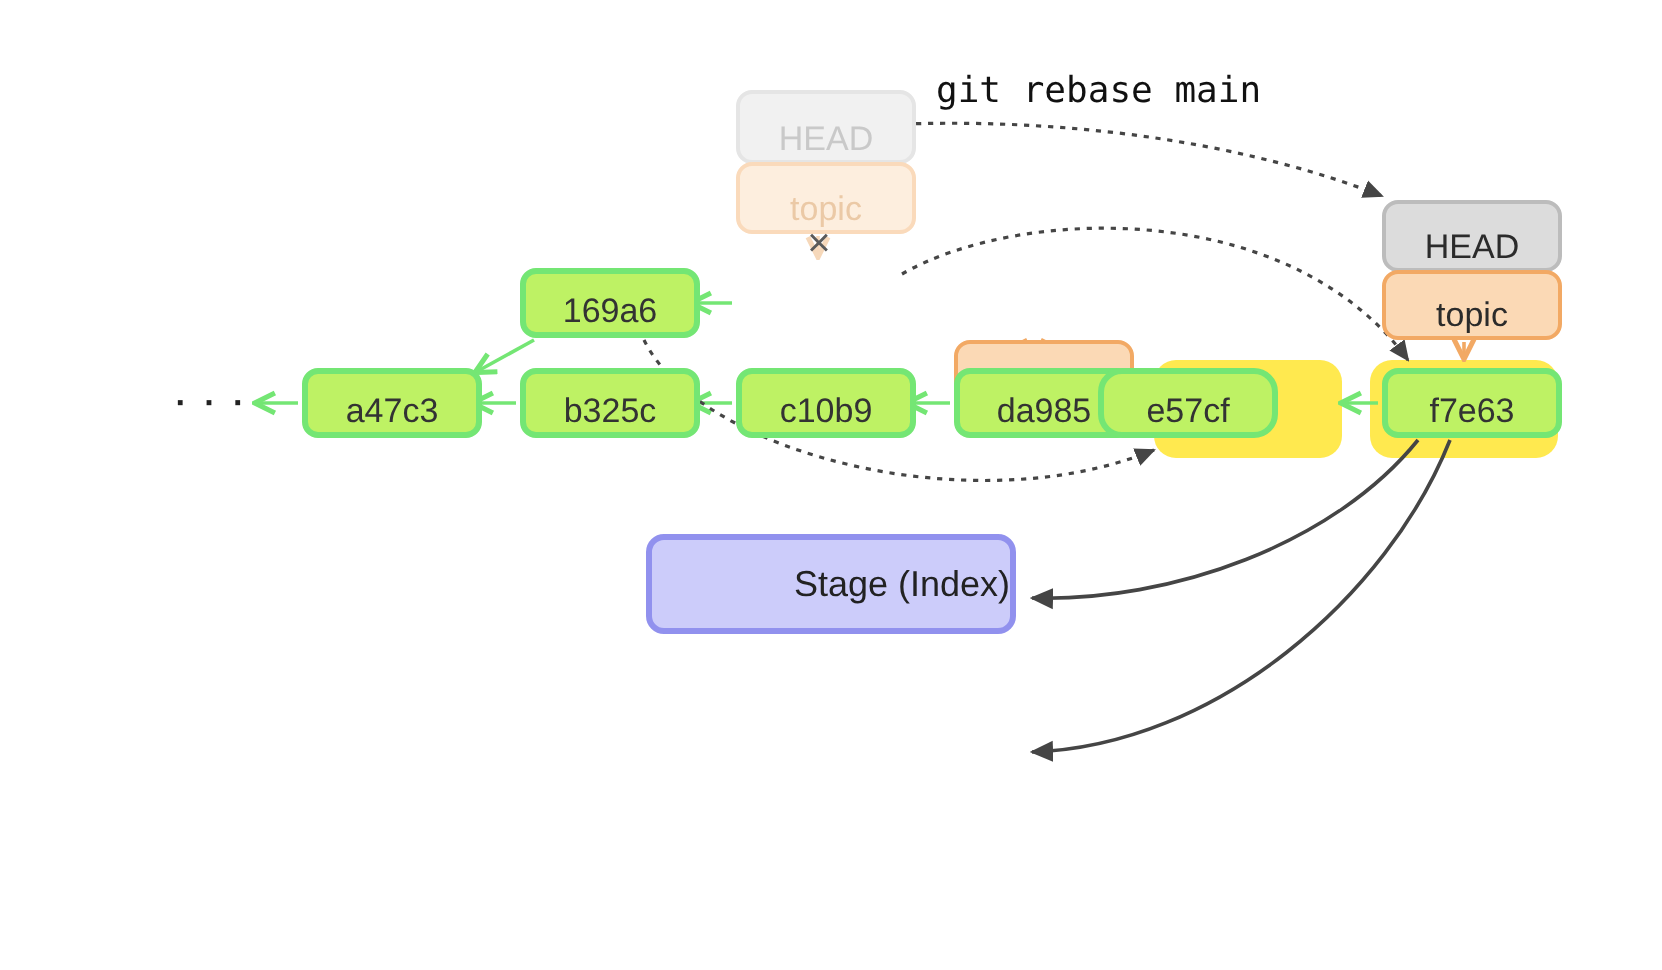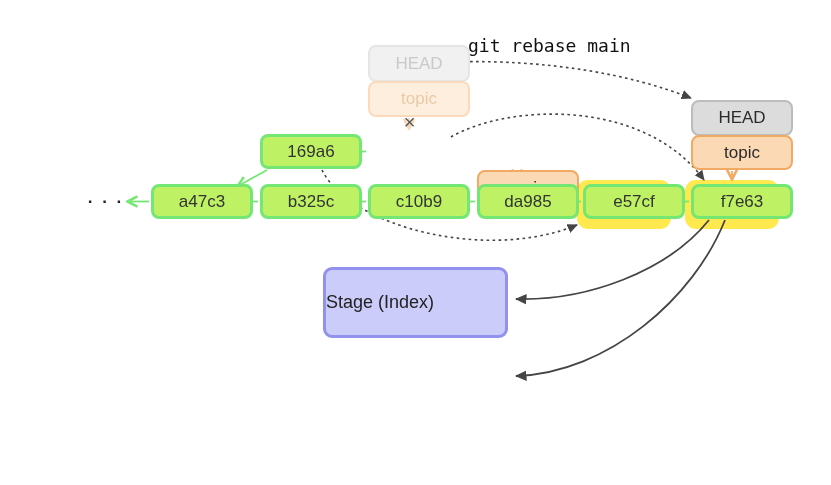--- a/index.html
+++ b/index.html
@@ -11,35 +11,35 @@
     overflow:hidden;
   }
   .arrow-layer{position:absolute;left:0;top:0;z-index:2;}
   .glow{
     position:absolute;z-index:1;
     width:94px;height:49px;
     background:#ffe94f;border-radius:11px;
   }
   .node{
     position:absolute;z-index:3;
-    width:102px;height:35px;
+    width:90px;height:35px;
     border-radius:8px;
-    display:flex;align-items:center;justify-content:center;
+    display:flex;align-items:flex-end;justify-content:center;
     font-size:17px;color:#333;
     box-sizing:border-box;
   }
   .green{background:#bef264;border:3px solid #74e674;}
   .orange{background:#fbd9b5;border:2.5px solid #f2a964;color:#2b2b2b;}
   .gray{background:#dcdcdc;border:2.5px solid #bcbcbc;color:#2b2b2b;}
   .faded-gray{background:#f1f1f1;border:2.5px solid #e5e5e5;color:#c9c9c9;}
   .faded-orange{background:#fdeede;border:2.5px solid #fadabb;color:#ebc9a6;}
   .bigbox{
     position:absolute;z-index:3;
-    width:185px;height:71px;border-radius:9px;
-    display:flex;align-items:center;justify-content:flex-start;
+    width:185px;height:50px;border-radius:9px;
+    display:flex;align-items:center;justify-content:flex-end;
     font-size:18px;color:#222;box-sizing:border-box;
   }
   .stage{background:#ccccfa;border:3px solid #9191ee;}
   .working{background:#ffd0d0;border:3px solid #f09090;}
   .cmd-label{
     position:absolute;z-index:4;
     left:468px;top:35px;
     font-family:"DejaVu Sans Mono","Liberation Mono",monospace;
     font-size:18px;color:#111;white-space:pre;
   }
@@ -140,21 +140,21 @@
   </div>
   <div class="node green" style="left:260px;top:184px;">
     <span>b325c</span>
   </div>
   <div class="node green" style="left:368px;top:184px;">
     <span>c10b9</span>
   </div>
   <div class="node green" style="left:477px;top:184px;">
     <span>da985</span>
   </div>
-  <div class="node green" style="left:583px;top:184px;">
+  <div class="node green" style="left:549px;top:184px;border-radius:12px;">
     <span>e57cf</span>
   </div>
   <div class="node green" style="left:691px;top:184px;">
     <span>f7e63</span>
   </div>
 
   <div class="bigbox stage" style="left:323px;top:267px;">
     <span>Stage (Index)</span>
   </div>
 

